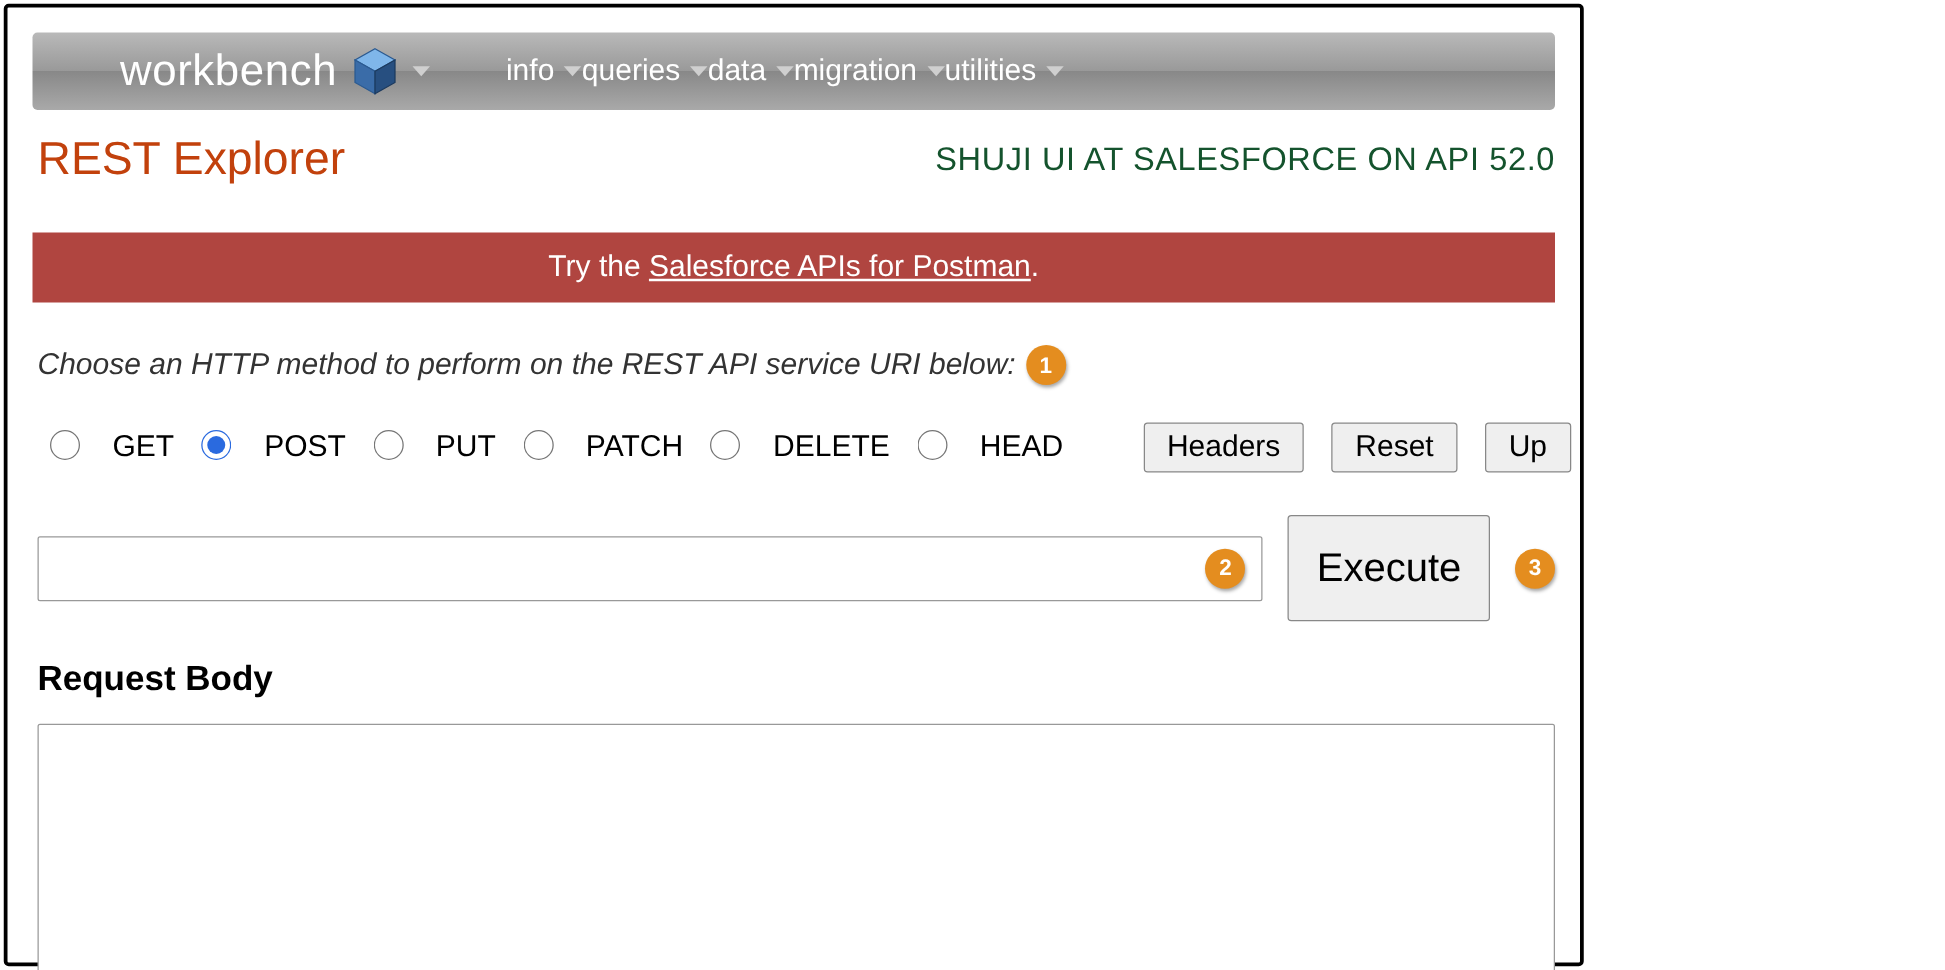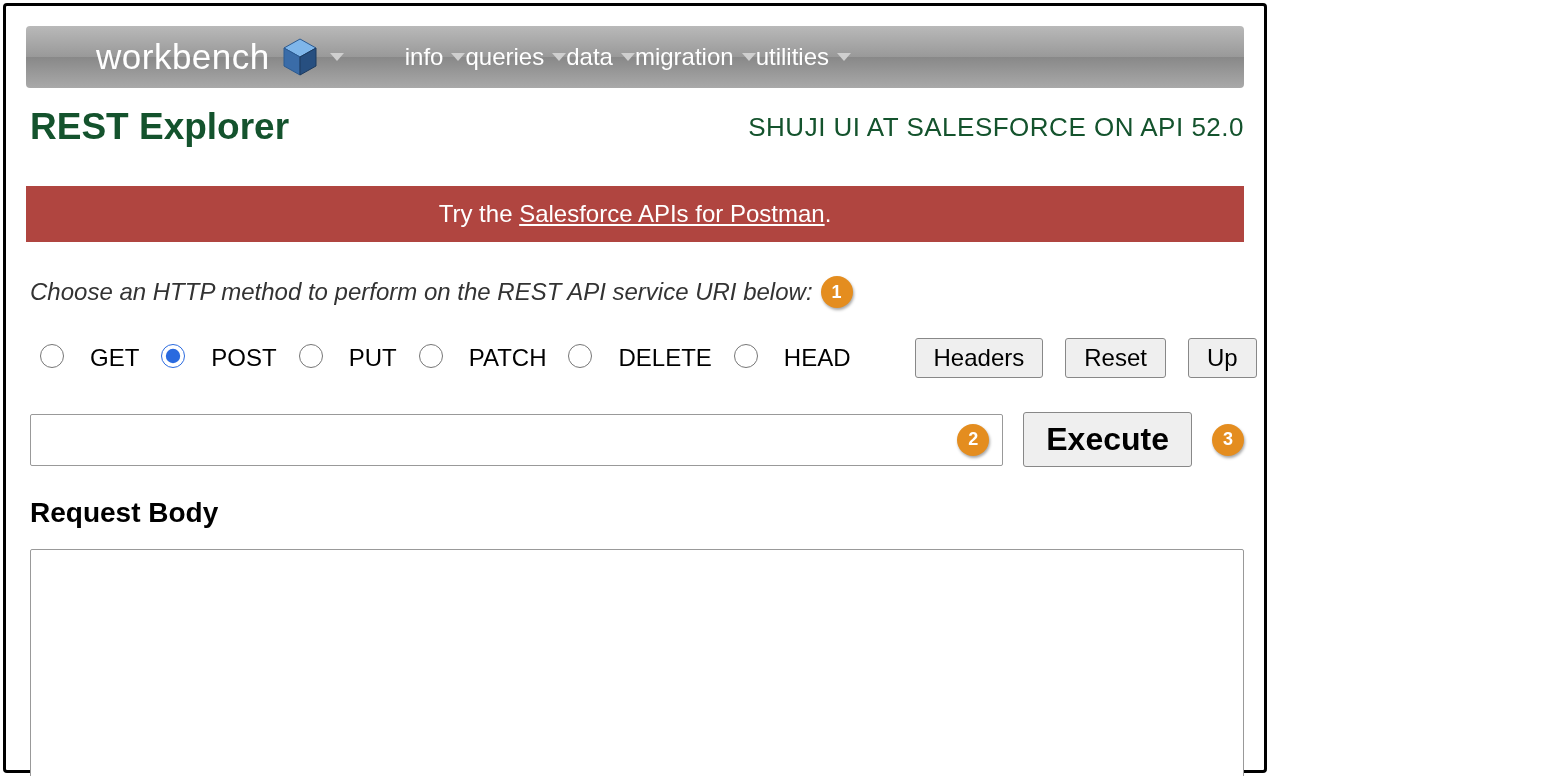--- a/index.html
+++ b/index.html
@@ -64,24 +64,24 @@
       border-right: 7px solid transparent;
       border-top: 8px solid #cfcfcf;
     }
     .title-row {
       display: flex;
       align-items: center;
       justify-content: space-between;
       padding: 18px 20px 0 24px;
     }
     .page-title {
-      color: #14532d;
+      color: #c2410c;
       font-family: "Trebuchet MS", Verdana, sans-serif;
       font-size: 37px;
-      font-weight: 700;
+      font-weight: 400;
     }
     .org-status {
       color: #14532d;
       font-size: 26px;
       letter-spacing: 0.5px;
       font-family: Verdana, sans-serif;
     }
     .banner {
       background: #b04540;
       color: #fff;
@@ -166,26 +166,25 @@
     .uri-wrap { position: relative; flex: 1; display: flex; }
     .callout-inside {
       position: absolute;
       right: 14px;
       top: 50%;
       transform: translateY(-50%);
     }
     .exec-btn {
       border: 1px solid #888;
       background: #efefef;
-      padding: 8px 22px;
+      padding: 23px 22px;
       font-size: 32px;
       border-radius: 3px;
       cursor: pointer;
       font-family: Verdana, sans-serif;
-      font-weight: bold;
     }
     .body-label {
       font-weight: 700;
       font-size: 28px;
       margin: 30px 0 0 24px;
       font-family: Verdana, sans-serif;
     }
     .body-area {
       display: block;
       margin: 20px 20px 0 24px;

